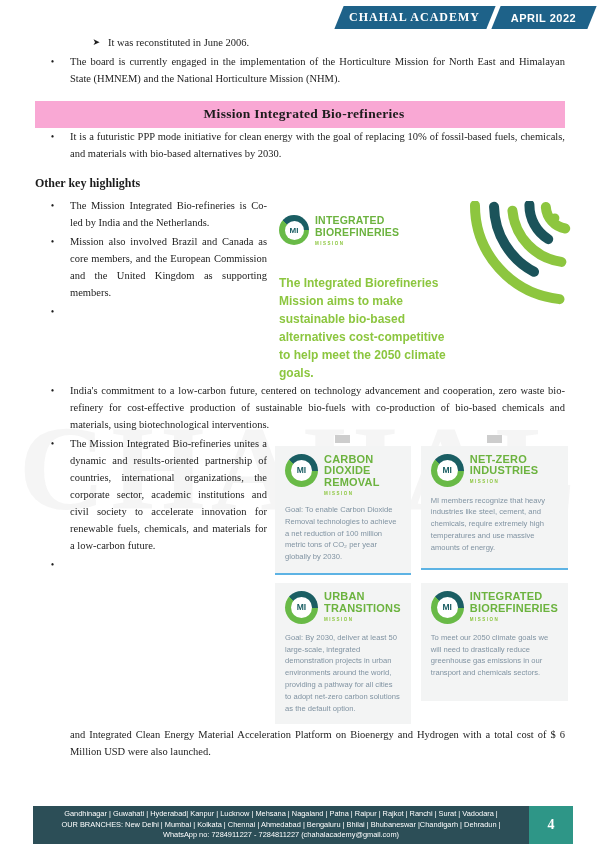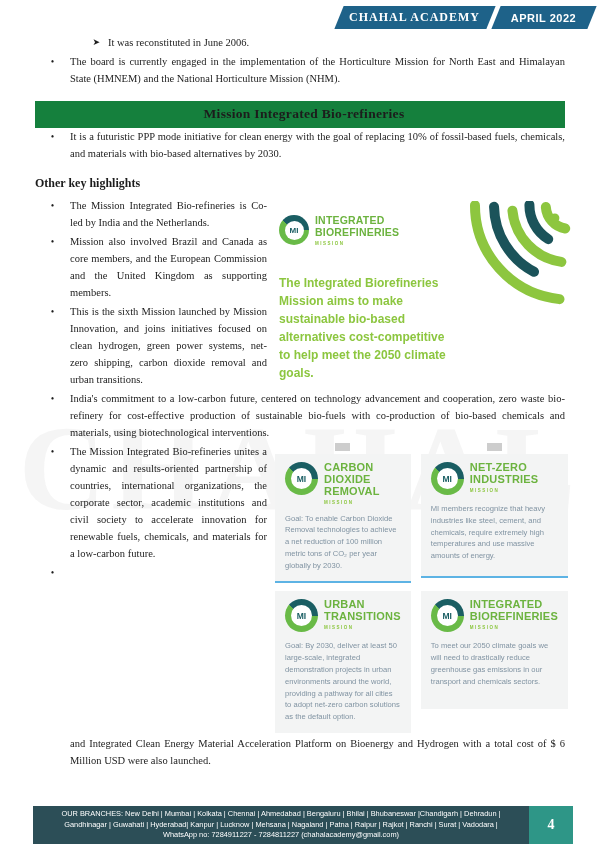--- a/index.html
+++ b/index.html
@@ -22,21 +22,21 @@
     color:rgba(60,60,60,0.05);letter-spacing:6px;pointer-events:none;user-select:none;
   }
   
   .content{position:relative;padding:34px 35px 0 35px;}
   .bullet-row{display:flex;margin-bottom:2px;}
   .bullet-row .dot{width:35px;flex:none;text-align:center;font-size:10px;line-height:17px;}
   .bullet-row .arrow{width:30px;flex:none;text-align:right;padding-right:8px;font-size:9px;line-height:16px;}
   .bullet-row .bt{flex:1;font-size:10.5px;line-height:1.62;text-align:justify;}
   .sub-indent{margin-left:35px;}
   .banner{
-    background:#15803d;margin-top:14px;padding:5px 0 6px 8px;text-align:center;
+    background:#f9a8d4;margin-top:14px;padding:5px 0 6px 8px;text-align:center;
     font-weight:bold;font-size:13.5px;letter-spacing:.3px;
   }
   h3.sec{font-size:12px;margin:14px 0 6px 0;font-weight:bold;}
   .para{font-size:10.5px;line-height:1.62;text-align:justify;margin:0 0 8px 0;}
   
   .twocol{display:flex;align-items:flex-start;}
   .twocol .left{width:232px;flex:none;}
   .twocol .right{flex:1;min-width:0;}
   
   .mi-feature{display:flex;margin-top:18px;}
@@ -115,21 +115,20 @@
         <div class="bullet-row">
           <span class="dot">•</span>
           <div class="bt">The Mission Integrated Bio-refineries is Co-led by India and the Netherlands.</div>
         </div>
         <div class="bullet-row">
           <span class="dot">•</span>
           <div class="bt">Mission also involved Brazil and Canada as core members, and the European Commission and the United Kingdom as supporting members.</div>
         </div>
         <div class="bullet-row">
           <span class="dot">•</span>
-          <div class="bt">This is the sixth Mission launched by Mission Innovation, and joins initiatives focused on clean hydrogen, green power systems, net-zero shipping, carbon dioxide removal and urban transitions.</div>
         </div>
       </div>
       <div class="right">
         <div class="mi-feature">
           <div class="text-side">
             <div class="mi-head">
               <div class="mi-badge">
                 <div class="inner">MI</div>
               </div>
               <div>
@@ -243,20 +242,20 @@
         </div>
       </div>
     </div>
 
     <div class="para" style="margin:2px 0 4px 35px;">and Integrated Clean Energy Material Acceleration Platform on Bioenergy and Hydrogen with a total cost of $ 6 Million USD were also launched.</div>
 
   </div>
 
   <div class="footer">
     <div class="bar">
+      <div>Gandhinagar | Guwahati | Hyderabad| Kanpur | Lucknow | Mehsana | Nagaland | Patna | Raipur | Rajkot | Ranchi | Surat | Vadodara |</div>
       <div>OUR BRANCHES: New Delhi | Mumbai | Kolkata | Chennai | Ahmedabad | Bengaluru | Bhilai | Bhubaneswar |Chandigarh | Dehradun |</div>
-      <div>Gandhinagar | Guwahati | Hyderabad| Kanpur | Lucknow | Mehsana | Nagaland | Patna | Raipur | Rajkot | Ranchi | Surat | Vadodara |</div>
       <div>WhatsApp no: 7284911227 - 7284811227 (chahalacademy@gmail.com)</div>
     </div>
     <div class="pagebox">4</div>
   </div>
 
 </div>
 
 </body></html>

